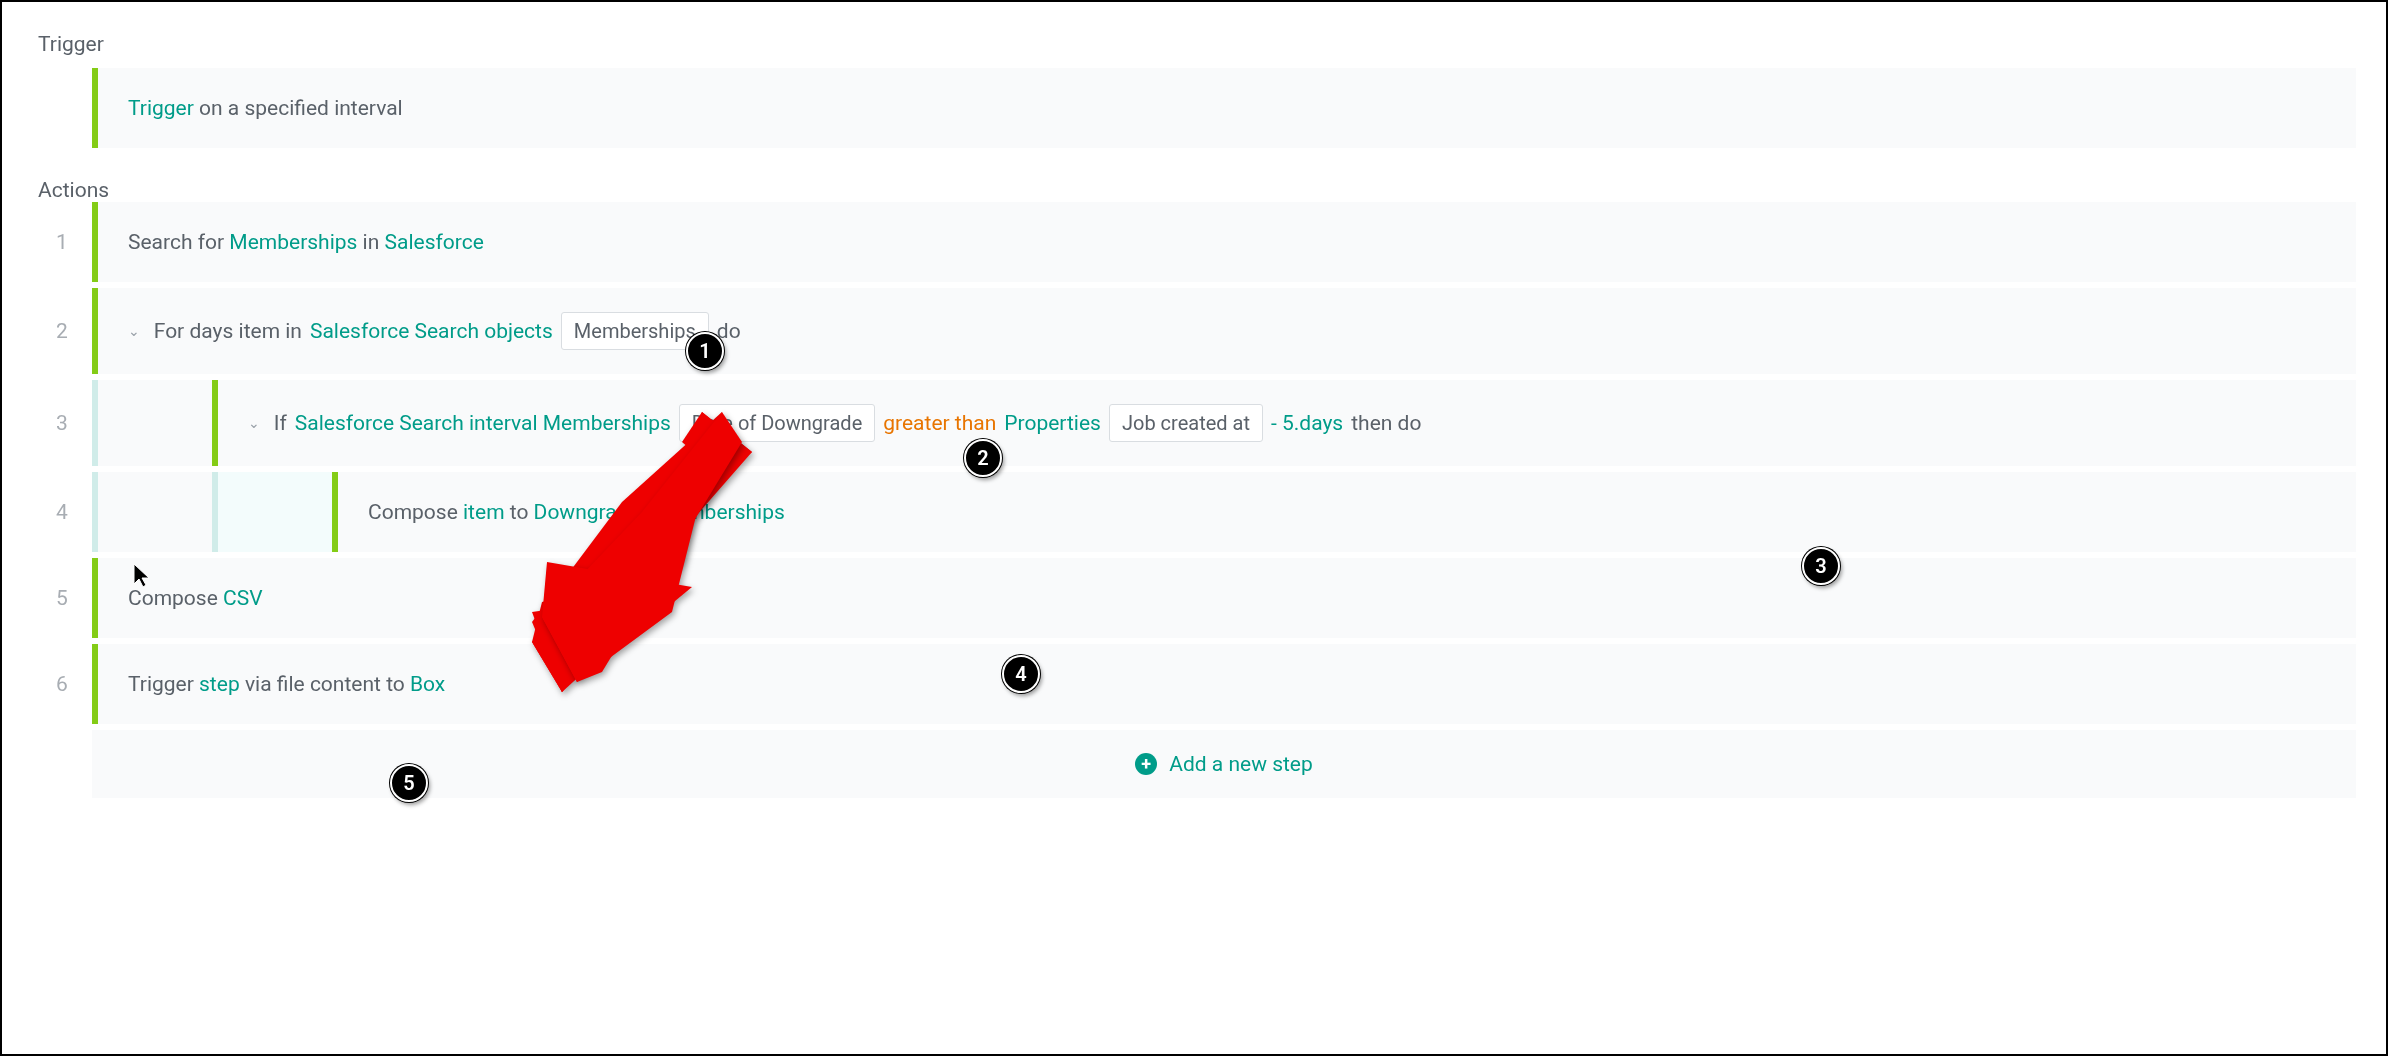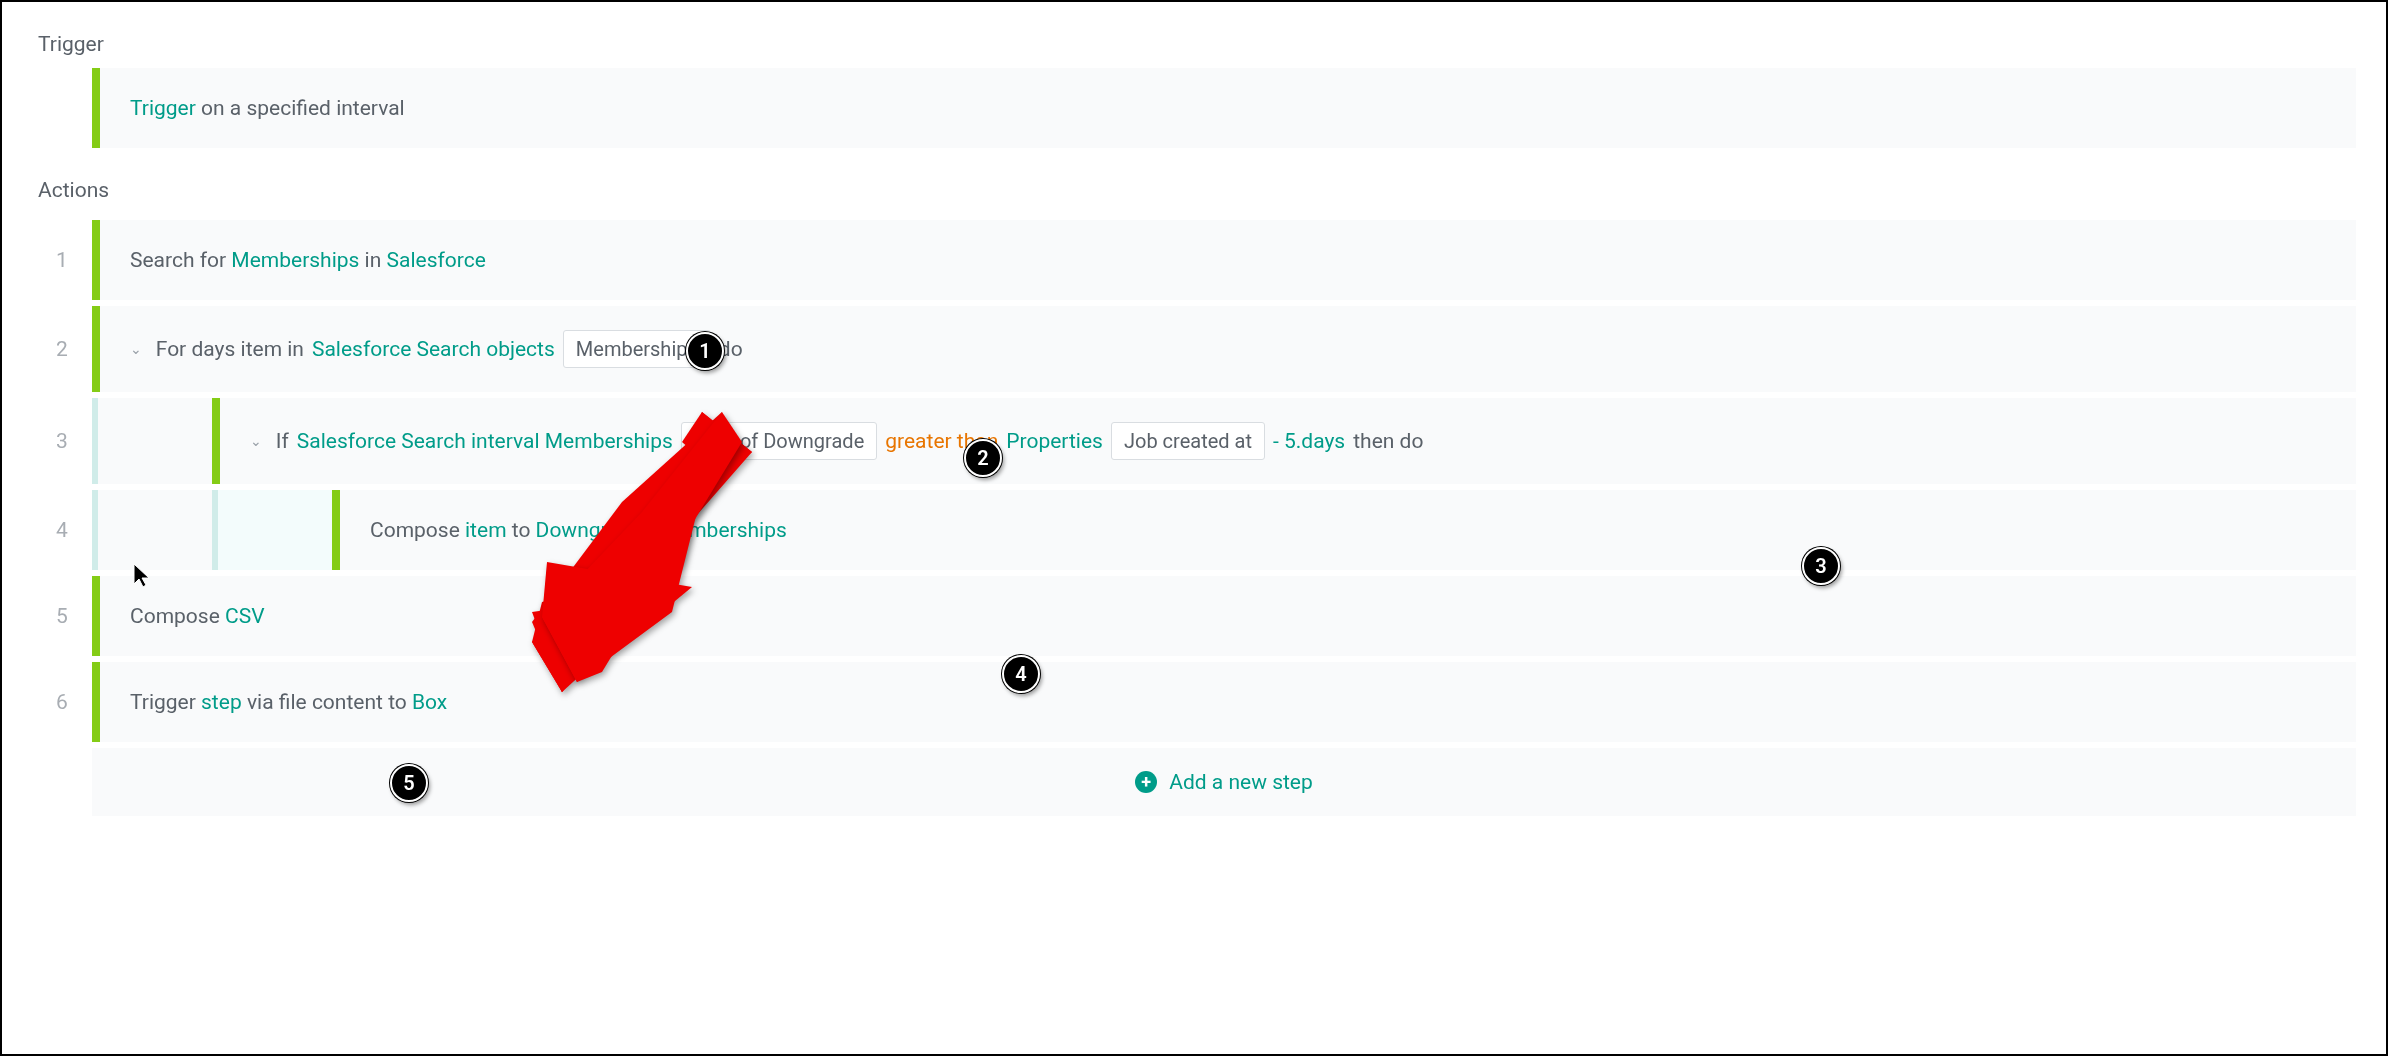--- a/index.html
+++ b/index.html
@@ -19,21 +19,21 @@
       position: relative;
     }
     .section-label {
       color: #5a6169;
       font-size: 21px;
       margin-bottom: 12px;
       padding-left: 6px;
     }
     .actions-label {
       margin-top: 30px;
-      margin-bottom: 18px;
+      margin-bottom: 0;
     }
     .step-row {
       display: flex;
       align-items: stretch;
       margin-bottom: 6px;
     }
     .step-number {
       width: 60px;
       flex-shrink: 0;
       display: flex;
@@ -58,21 +58,21 @@
     }
     .indent-bar {
       width: 6px;
       background: #d0ece9;
       height: 100%;
       margin-left: 0;
     }
     .step-card {
       flex: 1;
       background: #f9fafb;
-      border-left: 8px solid #84cc16;
+      border-left: 6px solid #84cc16;
       padding: 24px 30px;
       display: flex;
       align-items: center;
       gap: 8px;
       color: #5a6169;
       font-size: 21px;
       min-height: 80px;
     }
     .step-card .accent {
       color: #009c89;

